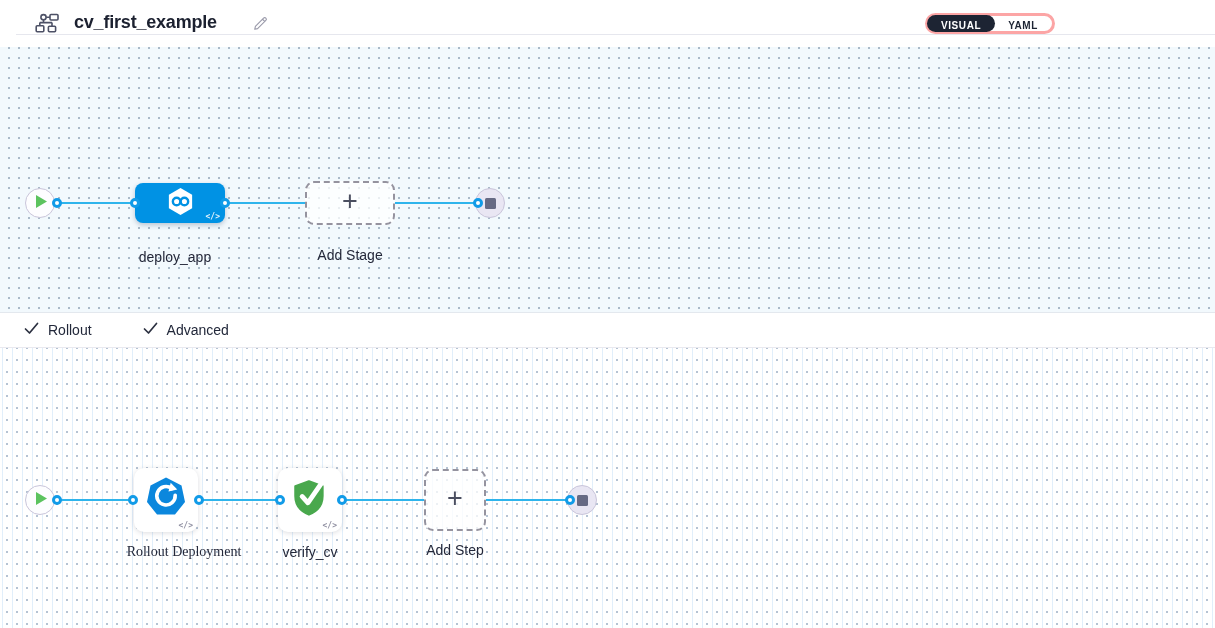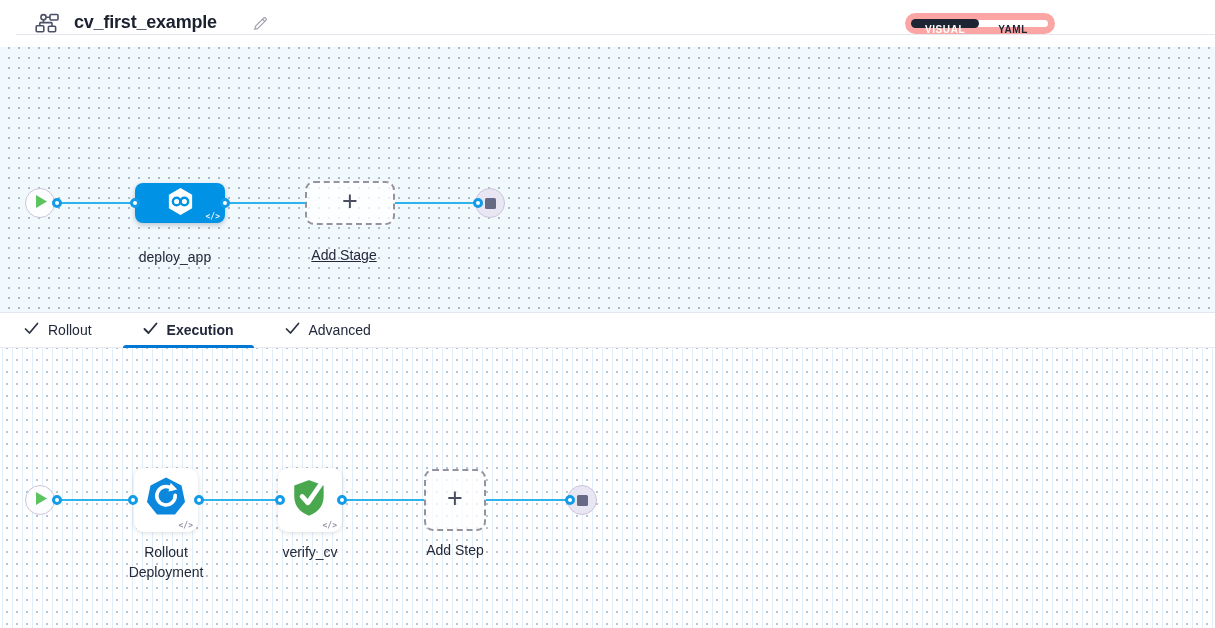--- a/index.html
+++ b/index.html
@@ -9,24 +9,24 @@
 
   
   .header { position:absolute; top:0; left:16px; width:1215px; height:35px;
             background:#fff; border-bottom:1px solid #e6e7ee; z-index:30; }
   .pipeline-icon { position:absolute; left:19px; top:13px; }
   .page-title { position:absolute; left:58px; top:12px; font-size:18px; font-weight:bold;
                 color:#1c2130; letter-spacing:-0.2px; }
   .pencil-icon { position:absolute; left:236px; top:15px; cursor:pointer; }
 
   .mode-toggle { position:absolute; right:176px; top:13px; height:21px; display:flex;
-                 align-items:stretch; background:#fff; border:7px solid #fca5a5;
+                 align-items:stretch; background:#fff; border:3px solid #fca5a5;
                  border-radius:11px; }
   .mode-seg { font-size:10px; font-weight:bold; letter-spacing:0.6px; line-height:19px;
-              padding:0 20px; color:#1d2433; cursor:pointer; }
+              padding:0 14px; color:#1d2433; cursor:pointer; }
   .mode-seg.selected { background:#1d2433; color:#fff; border-radius:10px;
                        margin:-1px; line-height:21px; padding:0 14px; }
 
   
   .canvas-top { position:absolute; top:47px; left:0; width:1215px; height:265px;
     background-color:#f2f9fd;
     background-image: radial-gradient(circle, rgba(110,135,158,0.55) 1px, transparent 1.4px);
     background-size:10px 10px; background-position:4px 6px; }
   .canvas-bottom { position:absolute; top:348px; left:0; width:1215px; height:280px;
     background-color:#fff;
@@ -138,40 +138,31 @@
     </div>
 
     <div class="edge" style="left:395px; top:155px; width:83px;"></div>
     <div class="node" style="left:473px; top:151px;"></div>
 
     <div class="stop-btn" style="left:475px; top:141px;">
       <span class="stop-square"></span>
     </div>
 
     <div class="node-label" style="left:115px; top:200px;">deploy_app</div>
-    <div class="node-label" style="left:284px; top:198px;text-decoration:underline;">Add Stage</div>
+    <div class="node-label" style="left:290px; top:198px;">Add Stage</div>
   </div>
 
   <div class="tabbar">
     <div class="tab">
       <span>
         <svg width="15" height="13" viewBox="0 0 15 13" fill="none">
             <path d="M1.5 7 L5.5 11 L13.5 1.5" stroke="#2b3040" stroke-width="1.7" stroke-linecap="round" stroke-linejoin="round"></path>
           </svg>
       </span>
       <span>Rollout</span>
-    </div>
-    <div class="tab active">
-      <span>
-        <svg width="15" height="13" viewBox="0 0 15 13" fill="none">
-            <path d="M1.5 7 L5.5 11 L13.5 1.5" stroke="#2b3040" stroke-width="1.9" stroke-linecap="round" stroke-linejoin="round"></path>
-          </svg>
-      </span>
-      <span>Execution</span>
-      <span class="tab-underline"></span>
     </div>
     <div class="tab">
       <span>
         <svg width="15" height="13" viewBox="0 0 15 13" fill="none">
             <path d="M1.5 7 L5.5 11 L13.5 1.5" stroke="#2b3040" stroke-width="1.7" stroke-linecap="round" stroke-linejoin="round"></path>
           </svg>
       </span>
       <span>Advanced</span>
     </div>
   </div>
@@ -222,18 +213,18 @@
       <span class="plus-glyph">+</span>
     </div>
 
     <div class="edge" style="left:486px; top:151px; width:84px;"></div>
     <div class="node" style="left:565px; top:147px;"></div>
 
     <div class="stop-btn" style="left:567px; top:137px;">
       <span class="stop-square"></span>
     </div>
 
-    <div class="node-label" style="left:106px; top:194px;">Rollout Deployment</div>
+    <div class="node-label" style="left:124px; top:194px;font-family:Liberation Serif, serif;">Rollout Deployment</div>
     <div class="node-label" style="left:250px; top:194px;">verify_cv</div>
     <div class="node-label" style="left:395px; top:192px;">Add Step</div>
   </div>
 
 </div>
 
 </body></html>

